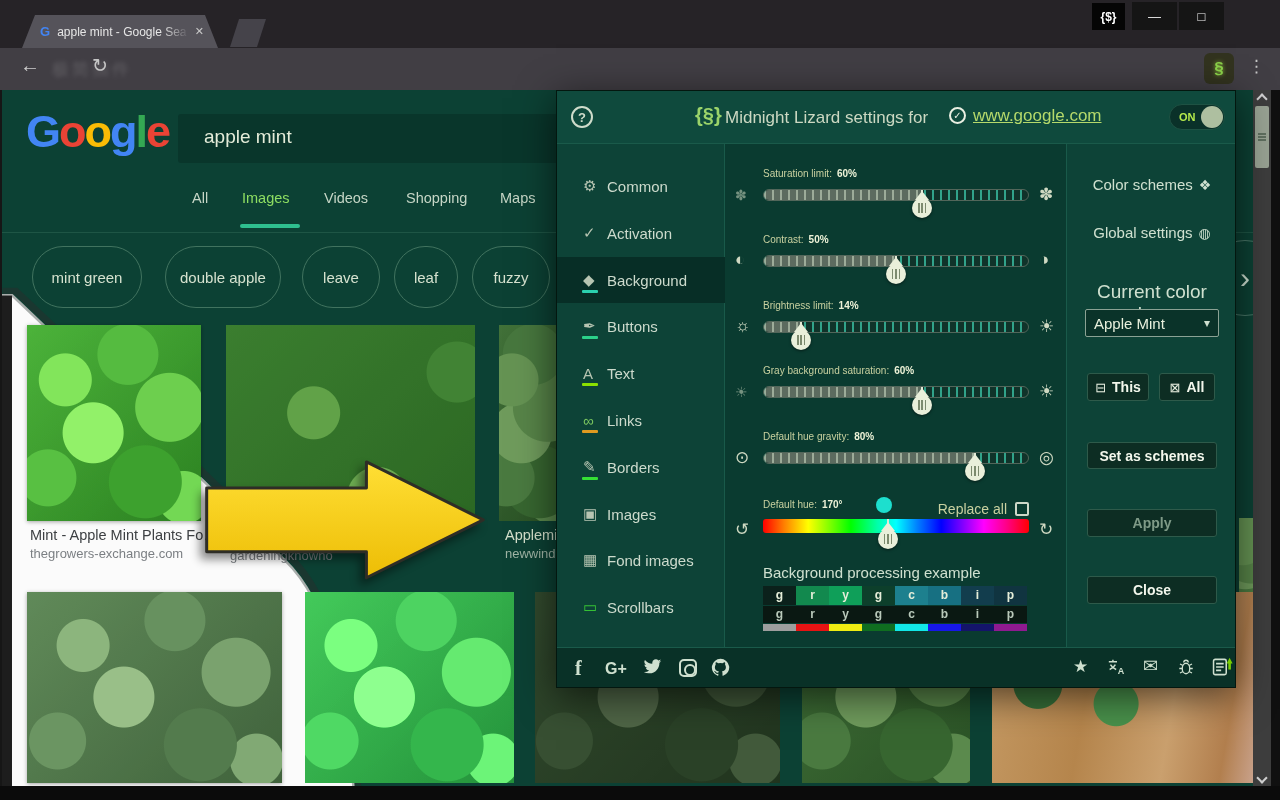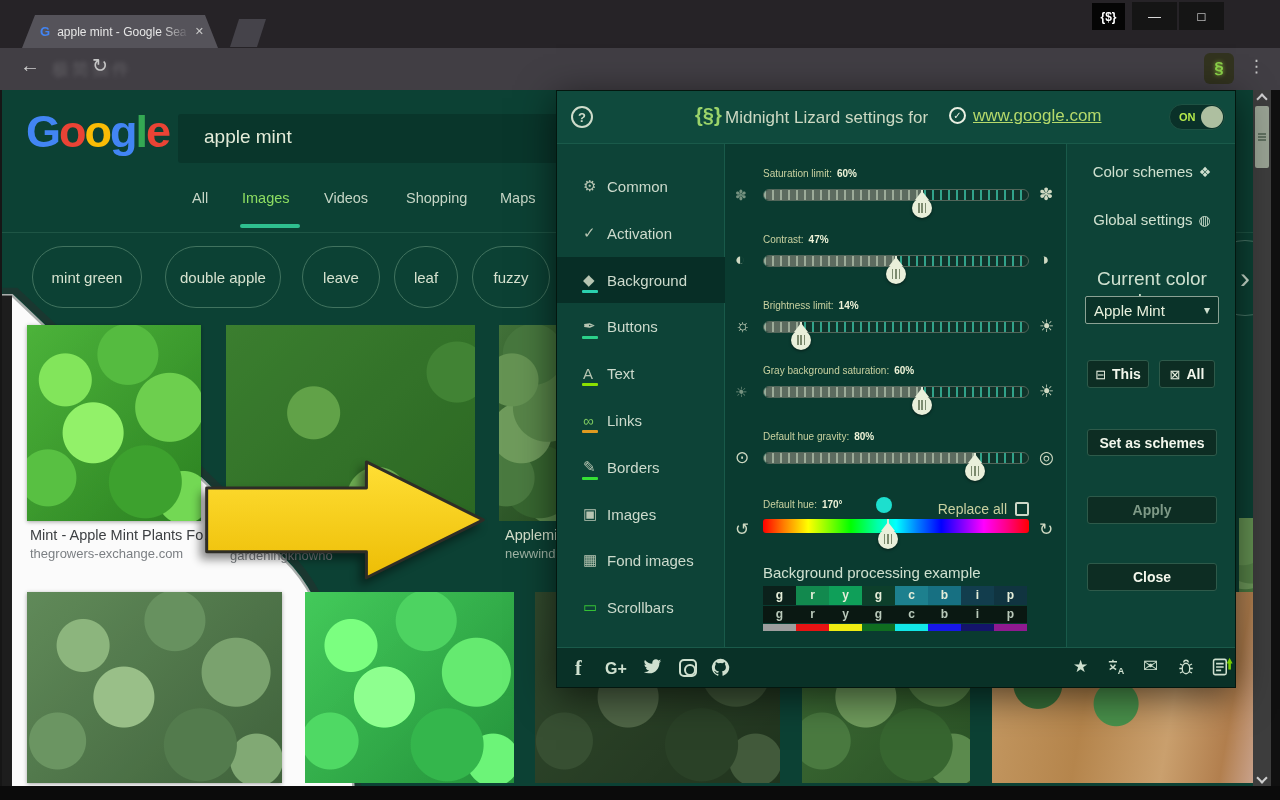--- a/index.html
+++ b/index.html
@@ -151,21 +151,21 @@
   #replace-box{position:absolute;left:290px;top:3px;width:14px;height:14px;border:2px solid #cdd8c8;border-radius:2px}
   #example{position:absolute;left:0;top:420px;width:342px}
   #ex-title{position:absolute;left:38px;top:0;font-size:15px;color:#cfe0cf}
   .exrow{position:absolute;left:38px;width:264px;display:flex}
   .excell{width:33px;text-align:center;font-size:12px;font-weight:bold;line-height:19px}
   #exrow1{top:22px;height:19px}#exrow1 .excell{color:#e6eed9}
   #exrow2{top:42px;height:17px}#exrow2 .excell{color:#b9c9ba;line-height:17px}
   #exstrip{top:60px;height:7px}
   #exstrip .seg{width:33px;height:7px}
 
-  #pright{position:absolute;left:510px;top:40px;width:170px;bottom:40px}
+  #pright{position:absolute;left:510px;top:53px;width:170px;bottom:40px}
   .rline{position:absolute;left:0;width:170px;text-align:center;font-size:15px;color:#cfe0cf}
   .rline .ric{margin-left:6px;font-size:14px}
   #dropdown{position:absolute;left:18px;top:165px;width:134px;height:28px;border:1px solid #8ba294;border-radius:2px;
     background:#0a3329;display:flex;align-items:center;padding:0 8px}
   #dropdown .dval{flex:1;font-size:15px;color:#e9f1dd}
   #dropdown .dchev{color:#cfe0cf;font-size:12px}
   .pbtn{position:absolute;background:#0d2d23;border:1px solid #2e5a4a;border-radius:3px;
     display:flex;align-items:center;justify-content:center;font-size:14px;font-weight:bold;color:#f3f7ec;gap:6px}
   .pbtn .bic{font-weight:normal;font-size:13px;color:#e8efe0}
   #btn-this{left:20px;top:229px;width:62px;height:28px}
@@ -366,21 +366,21 @@
             <span class="slabel">Saturation limit:<b>60%</b></span>
             <span class="endicon l dim">✽</span>
             <span class="endicon r">✽</span>
             <div class="track">
               <span class="fill" style="width: 60%;"></span>
               <span class="mark" style="left: calc(60% - 1px);"></span>
               <span class="pin" style="left: calc(60% - 10px);"></span>
             </div>
           </div>
           <div class="srow" style="top: 90px;">
-            <span class="slabel">Contrast:<b>47%</b></span>
+            <span class="slabel">Contrast:<b>50%</b></span>
             <span class="endicon l">◐</span>
             <span class="endicon r">◑</span>
             <div class="track">
               <span class="fill" style="width: 50%;"></span>
               <span class="mark" style="left: calc(50% - 1px);"></span>
               <span class="pin" style="left: calc(50% - 10px);"></span>
             </div>
           </div>
           <div class="srow" style="top: 156px;">
             <span class="slabel">Brightness limit:<b>14%</b></span>

